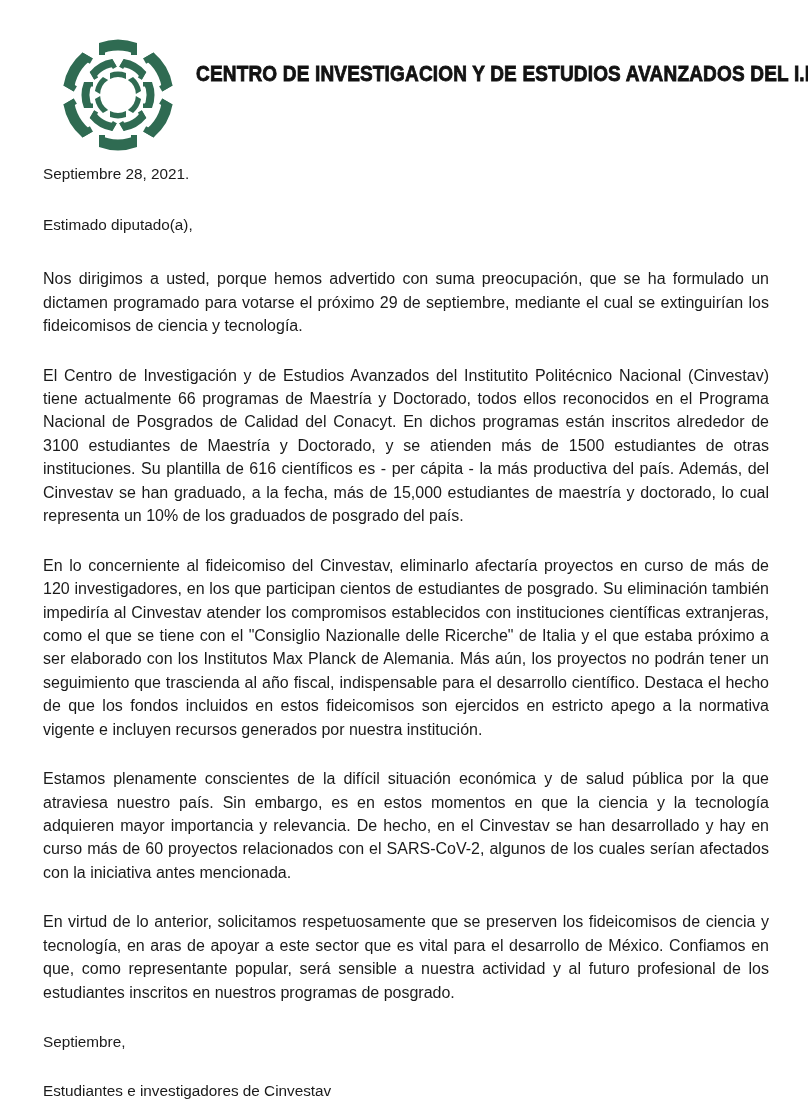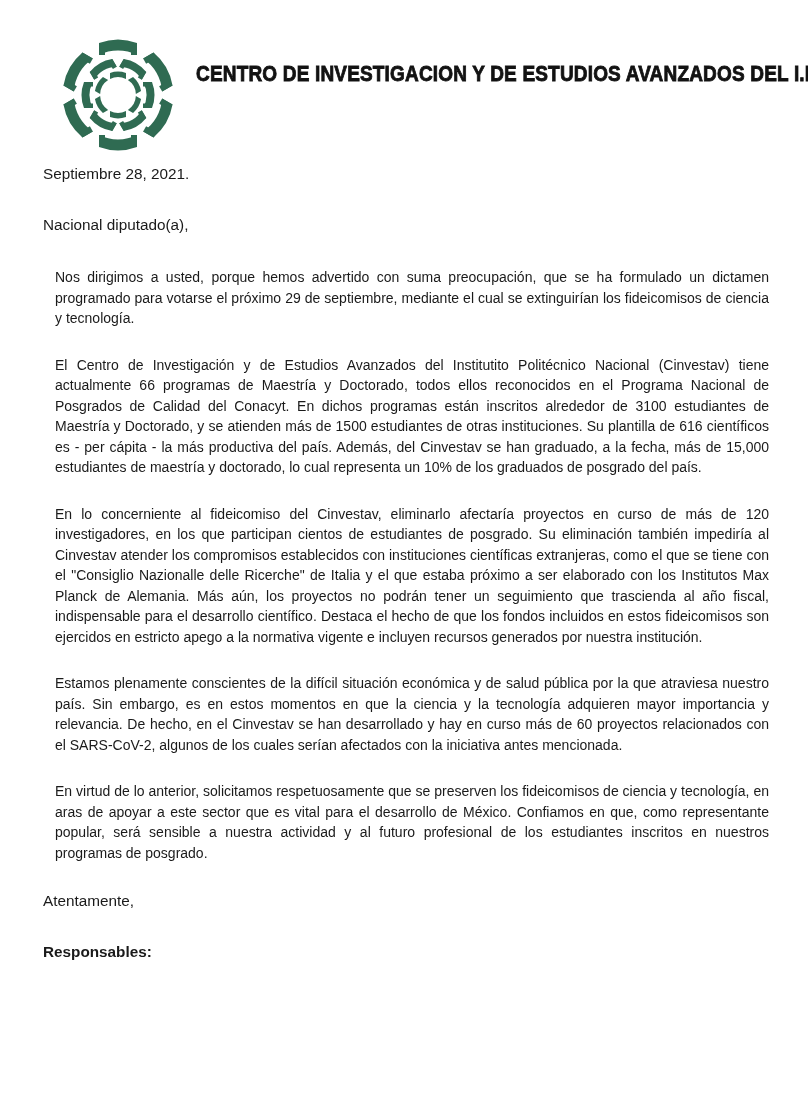--- a/index.html
+++ b/index.html
@@ -77,23 +77,23 @@
     padding-top: 4px;
   }
 
   .line-greeting {
     font-size: 15.3px;
     line-height: 1.35;
     margin: 30px 0 0 0;
   }
 
   p.para {
-    font-size: 14px;
+    font-size: 16px;
     line-height: 1.465;
-    margin: 26px 0 0 12px;
+    margin: 26px 0 0 0;
     text-align: justify;
     text-justify: inter-word;
     hyphens: none;
   }
   p.para.first {
     margin-top: 32px;
   }
 
   .closing-line {
     font-size: 15.3px;
@@ -215,34 +215,35 @@
       </svg>
     </div>
 
     <div class="org-title">CENTRO DE INVESTIGACION Y DE ESTUDIOS AVANZADOS DEL I.P.N.</div>
   </div>
 
   <div class="letter-body">
 
     <div class="line-date">Septiembre 28, 2021.</div>
 
-    <div class="line-greeting">Nacional diputado(a),</div>
+    <div class="line-greeting">Estimado diputado(a),</div>
 
     <p class="para first">Nos dirigimos a usted, porque hemos advertido con suma preocupación, que se ha formulado un dictamen programado para votarse el próximo 29 de septiembre, mediante el cual se extinguirían los fideicomisos de ciencia y tecnología.</p>
 
     <p class="para">El Centro de Investigación y de Estudios Avanzados del Institutito Politécnico Nacional (Cinvestav) tiene actualmente 66 programas de Maestría y Doctorado, todos ellos reconocidos en el Programa Nacional de Posgrados de Calidad del Conacyt. En dichos programas están inscritos alrededor de 3100 estudiantes de Maestría y Doctorado, y se atienden más de 1500 estudiantes de otras instituciones. Su plantilla de 616 científicos es - per cápita - la más productiva del país. Además, del Cinvestav se han graduado, a la fecha, más de 15,000 estudiantes de maestría y doctorado, lo cual representa un 10% de los graduados de posgrado del país.</p>
 
     <p class="para">En lo concerniente al fideicomiso del Cinvestav, eliminarlo afectaría proyectos en curso de más de 120 investigadores, en los que participan cientos de estudiantes de posgrado. Su eliminación también impediría al Cinvestav atender los compromisos establecidos con instituciones científicas extranjeras, como el que se tiene con el "Consiglio Nazionalle delle Ricerche" de Italia y el que estaba próximo a ser elaborado con los Institutos Max Planck de Alemania. Más aún, los proyectos no podrán tener un seguimiento que trascienda al año fiscal, indispensable para el desarrollo científico. Destaca el hecho de que los fondos incluidos en estos fideicomisos son ejercidos en estricto apego a la normativa vigente e incluyen recursos generados por nuestra institución.</p>
 
     <p class="para">Estamos plenamente conscientes de la difícil situación económica y de salud pública por la que atraviesa nuestro país. Sin embargo, es en estos momentos en que la ciencia y la tecnología adquieren mayor importancia y relevancia. De hecho, en el Cinvestav se han desarrollado y hay en curso más de 60 proyectos relacionados con el SARS-CoV-2, algunos de los cuales serían afectados con la iniciativa antes mencionada.</p>
 
     <p class="para">En virtud de lo anterior, solicitamos respetuosamente que se preserven los fideicomisos de ciencia y tecnología, en aras de apoyar a este sector que es vital para el desarrollo de México. Confiamos en que, como representante popular, será sensible a nuestra actividad y al futuro profesional de los estudiantes inscritos en nuestros programas de posgrado.</p>
 
-    <div class="closing-line">Atentamente,</div>
-
+    <div class="closing-line">Septiembre,</div>
+
+    <div class="closing-line sign">Estudiantes e investigadores de Cinvestav</div>
 
     <div class="responsables">
       <div class="resp-heading">Responsables:</div>
 
     </div>
 
   </div>
 </div>
 
 </body></html>

